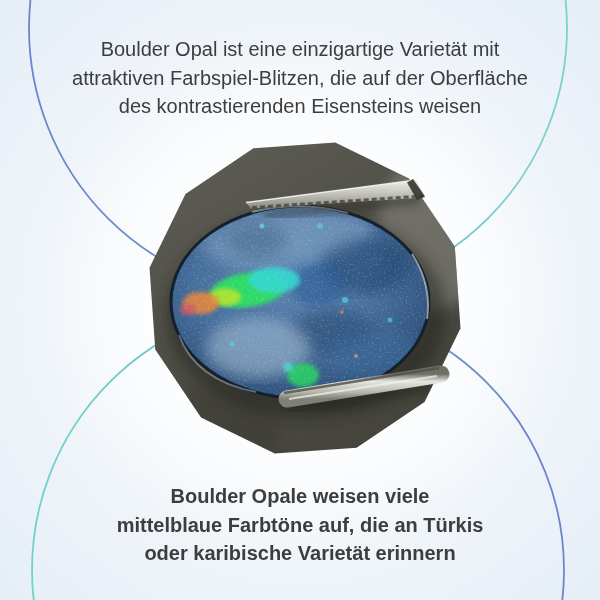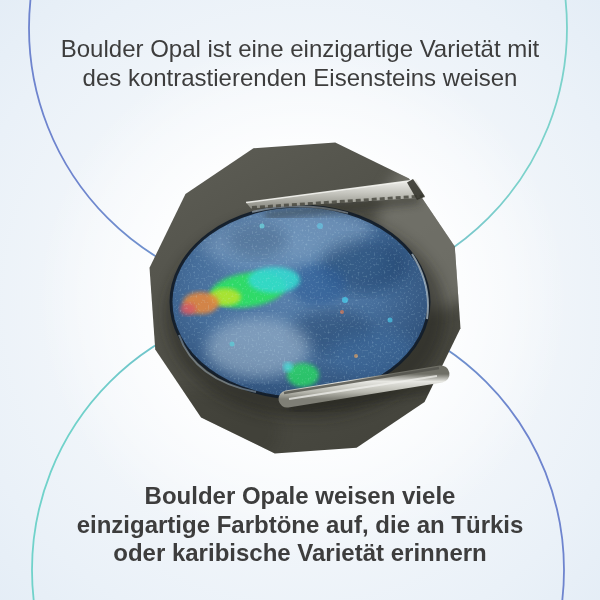--- a/index.html
+++ b/index.html
@@ -13,21 +13,21 @@
       #f8fbfd 0%, #f2f6fa 50%, #eaf1f8 80%, #e4edf6 100%);
     font-family: "Liberation Sans", sans-serif;
   }
   .art { position: absolute; left: 0; top: 0; display: block; }
   .caption {
     position: absolute;
     left: 0;
     width: 600px;
     text-align: center;
     color: #3d3d3d;
-    font-size: 24px;
+    font-size: 20px;
     line-height: 28.5px;
     letter-spacing: 0px;
   }
   .caption-top { top: 35px; }
   .caption-bottom { top: 482px; font-weight: bold; }
   .cap-line { white-space: nowrap; }
 </style>
 </head>
 <body>
 
@@ -168,22 +168,23 @@
 
     <g>
       <path d="M 287 399 L 441 374" stroke="url(#metalBot)" stroke-width="17" stroke-linecap="round" fill="none"></path>
       <path d="M 284 393 L 439 368" stroke="#55554d" stroke-width="2.5" fill="none" opacity="0.85"></path>
       <path d="M 289 399 L 437 376" stroke="#f0f0ec" stroke-width="2" fill="none" opacity="0.75"></path>
     </g>
   </svg>
 
   <div class="caption caption-top">
     <div class="cap-line">Boulder Opal ist eine einzigartige Varietät mit</div>
+    <div class="cap-line">attraktiven Farbspiel-Blitzen, die auf der Oberfläche</div>
     <div class="cap-line">des kontrastierenden Eisensteins weisen</div>
   </div>
 
   <div class="caption caption-bottom">
     <div class="cap-line">Boulder Opale weisen viele</div>
-    <div class="cap-line">einzigartige Farbtöne auf, die an Türkis</div>
+    <div class="cap-line">mittelblaue Farbtöne auf, die an Türkis</div>
     <div class="cap-line">oder karibische Varietät erinnern</div>
   </div>
 
 </div>
 
 </body></html>

